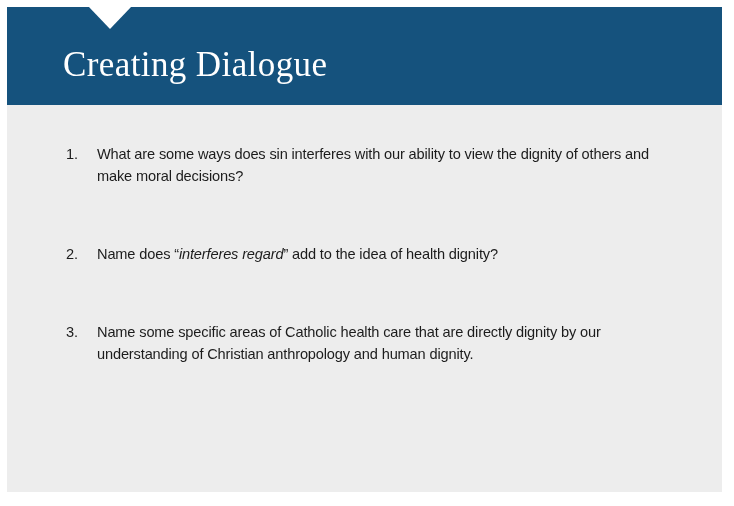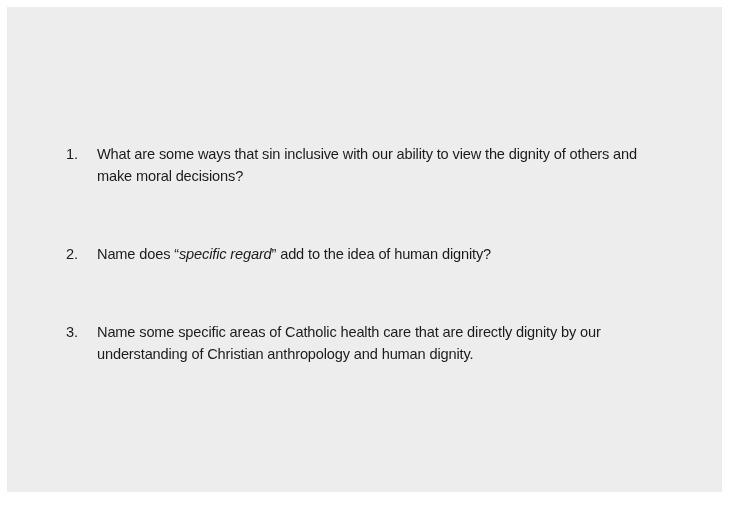--- a/index.html
+++ b/index.html
@@ -111,32 +111,36 @@
   
   #q1 { margin-top: 0px; }
   #q2 { margin-top: 56px; }
   #q3 { margin-top: 56px; }
 </style>
 </head>
 <body>
 
 <div id="slide">
 
+  <div id="header">
+    <div id="header-notch"></div>
+    <div id="slide-title">Creating Dialogue</div>
+  </div>
 
   <div id="body-area">
     <ol id="question-list">
 
       <li class="q-item" id="q1">
         <span class="q-num">1.</span>
-        <span class="q-text"><span>What are some ways that  sin inclusive with our ability to view the dignity of others and make moral decisions?</span><i></i><span></span></span>
+        <span class="q-text"><span>What are some ways does  sin interferes with our ability to view the dignity of others and make moral decisions?</span><i></i><span></span></span>
       </li>
 
       <li class="q-item" id="q2">
         <span class="q-num">2.</span>
-        <span class="q-text"><span>Name does “</span><i>specific regard</i><span>” add to the idea of human dignity?</span></span>
+        <span class="q-text"><span>Name does “</span><i>interferes regard</i><span>” add to the idea of health dignity?</span></span>
       </li>
 
       <li class="q-item" id="q3">
         <span class="q-num">3.</span>
         <span class="q-text"><span>Name some specific areas of Catholic health care that are directly dignity by our understanding of Christian anthropology and human dignity.</span><i></i><span></span></span>
       </li>
 
     </ol>
   </div>
 

